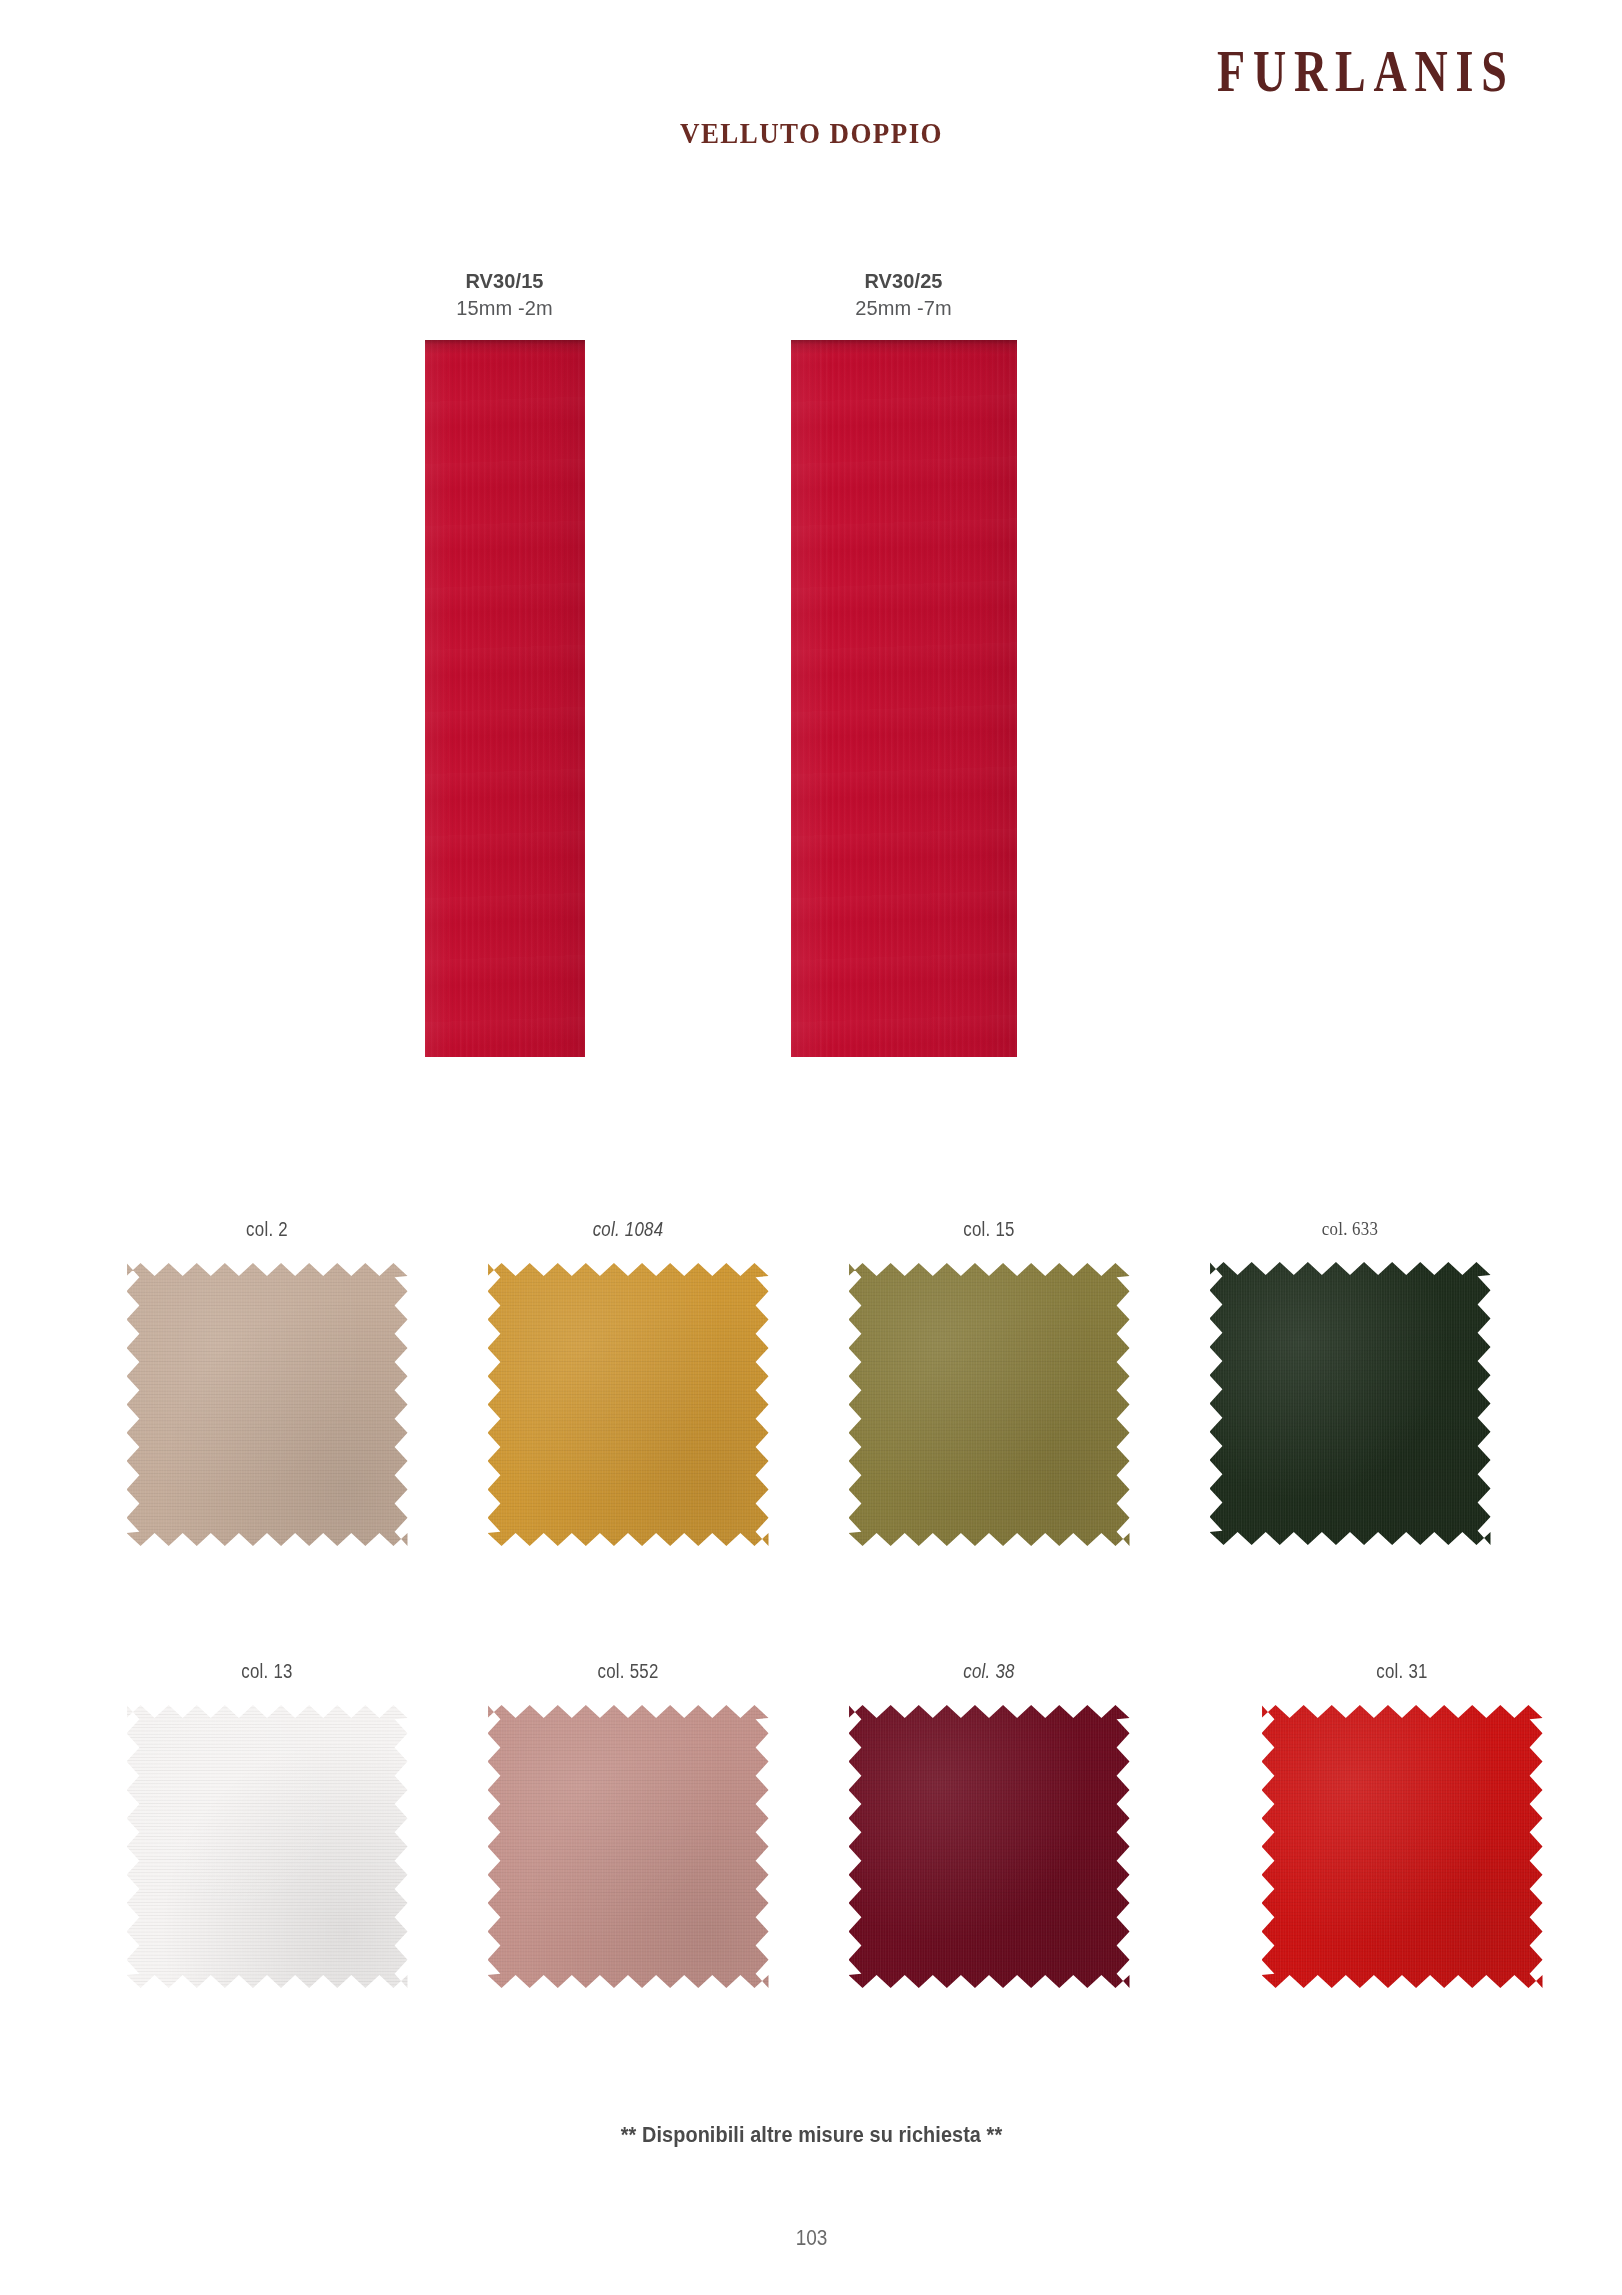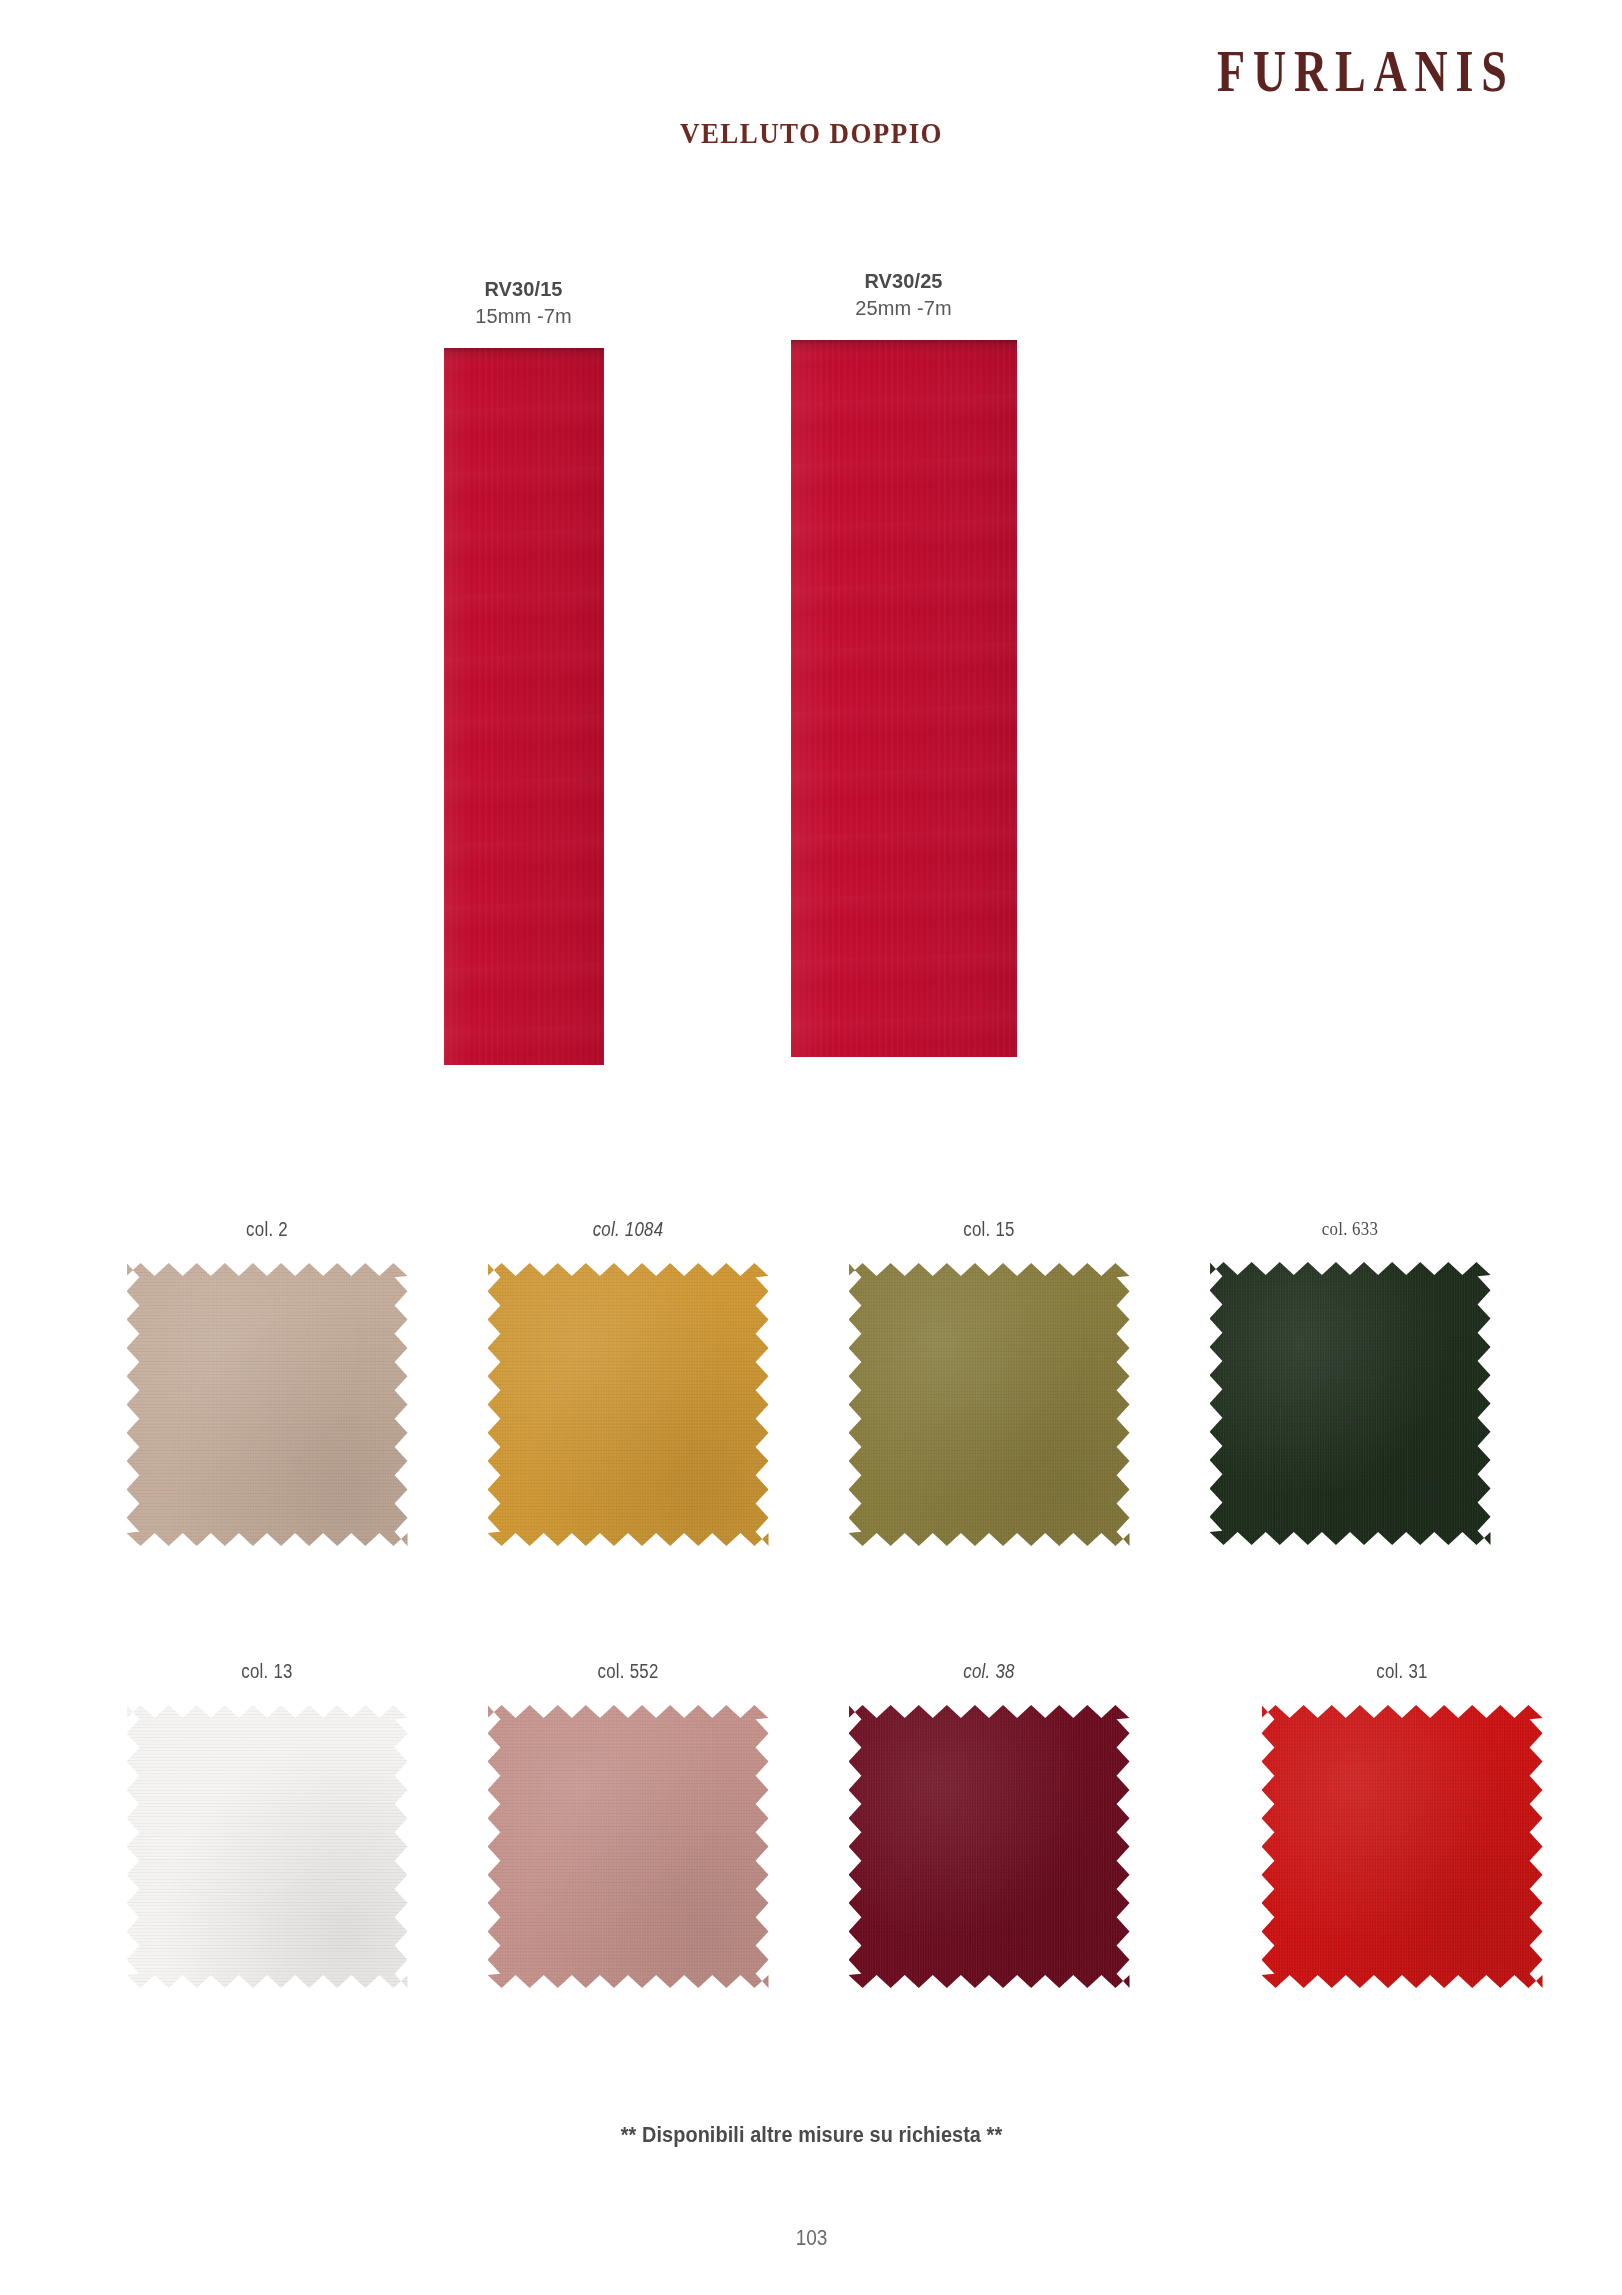--- a/index.html
+++ b/index.html
@@ -140,23 +140,23 @@
 </style>
 </head>
 <body>
 
 <div class="brand-logo">FURLANIS</div>
 
 <div class="page-title">VELLUTO DOPPIO</div>
 
 <div class="ribbon-section">
 
-  <div class="ribbon-item" id="ribbon-0" style="left: 327px; width: 393px; margin-top: 8px;">
+  <div class="ribbon-item" id="ribbon-0" style="left: 308px; width: 393px;">
     <div class="ribbon-label-code">RV30/15</div>
-    <div class="ribbon-label-spec">15mm -7m</div>
+    <div class="ribbon-label-spec">15mm -2m</div>
     <div class="ribbon-swatch" id="ribbon-swatch-0" style="width: 160px; height: 717px; background: rgb(195, 12, 46);">
         <div class="fill"></div>
       </div>
   </div>
 
   <div class="ribbon-item" id="ribbon-1" style="left: 707px; width: 393px;">
     <div class="ribbon-label-code">RV30/25</div>
     <div class="ribbon-label-spec">25mm -7m</div>
     <div class="ribbon-swatch" id="ribbon-swatch-1" style="width: 226px; height: 717px; background: rgb(196, 12, 47);">
         <div class="fill"></div>

